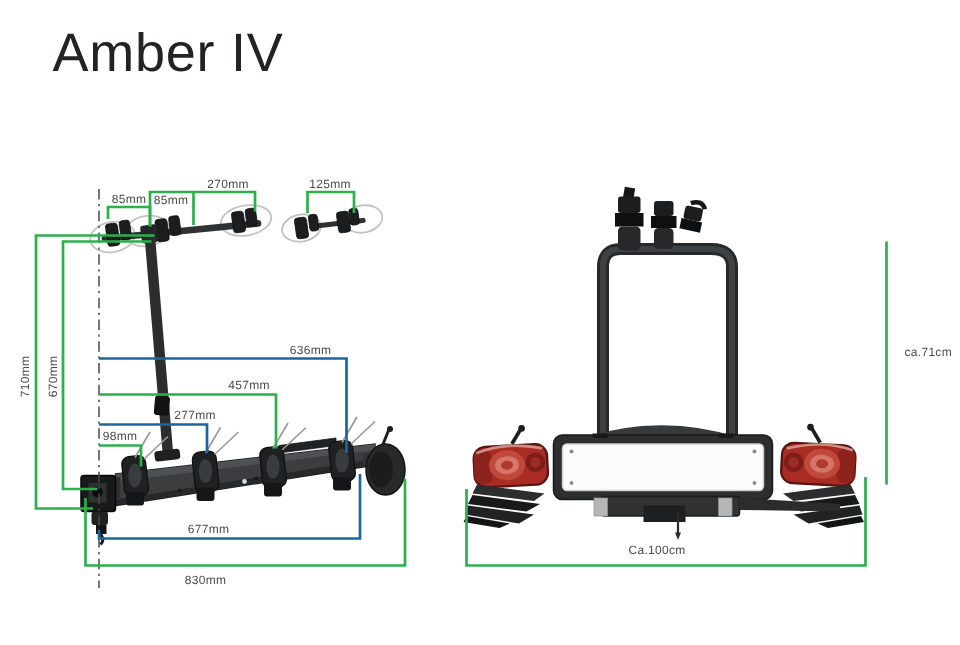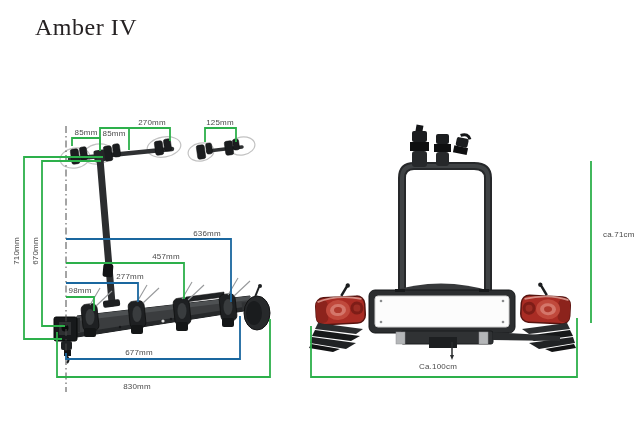--- a/index.html
+++ b/index.html
@@ -1,19 +1,19 @@
 <!DOCTYPE html>
 <html><head>
 <meta charset="utf-8">
 <style>
   html,body{margin:0;padding:0;background:#ffffff;}
   .stage{position:relative;width:640px;height:430px;background:#ffffff;overflow:hidden;
          font-family:"Liberation Sans", sans-serif;}
-  .title{position:absolute;left:35px;top:14px;font-size:24px;color:#262223;
-         letter-spacing:.5px;font-weight:500;font-family:Liberation Serif, serif;}
+  .title{position:absolute;left:35px;top:14px;font-size:36px;color:#262223;
+         letter-spacing:.5px;font-weight:500;}
   svg{position:absolute;left:0;top:0;}
   .dimtext{font-size:8px;letter-spacing:.2px;}
 </style>
 </head>
 <body>
 
 <div class="stage">
 
   <div class="title">Amber IV</div>
 

